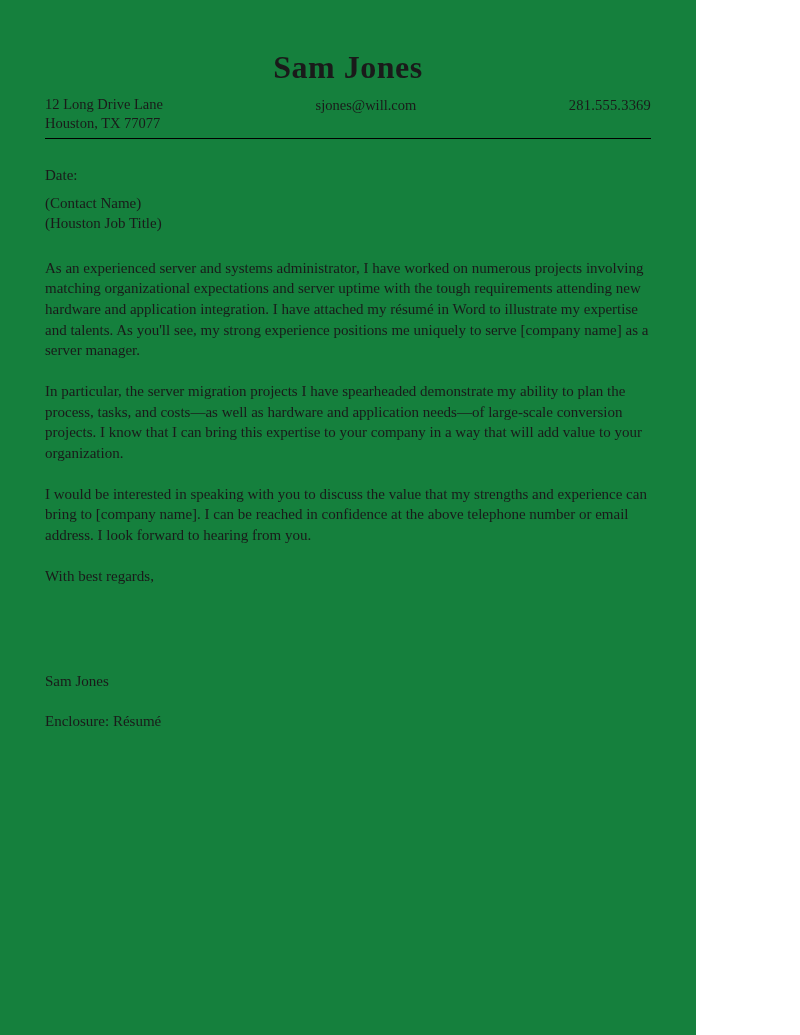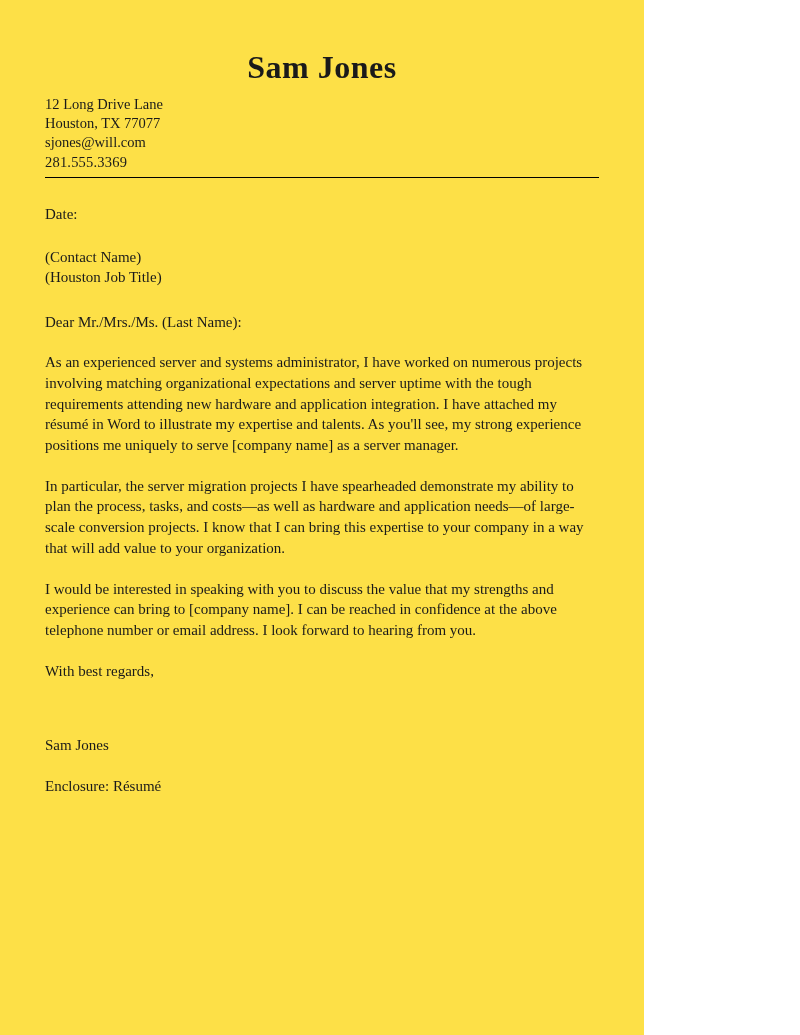--- a/index.html
+++ b/index.html
@@ -9,46 +9,45 @@
   }
   body {
     width: 800px;
     height: 1035px;
     font-family: "Liberation Serif", serif;
     color: #1a1a1a;
     position: relative;
     overflow: hidden;
   }
   .page {
-    width: 644px;
+    width: 696px;
     height: 1035px;
     box-sizing: border-box;
     padding: 40px 45px 0 45px;
-    background: #fde047;
+    background: #15803d;
   }
   .letterhead {
     padding-top: 10px;
   }
   .name-title {
     text-align: center;
     font-size: 32px;
     font-weight: bold;
     letter-spacing: 0.5px;
     line-height: 1.1;
     margin: 0 0 10px 0;
     font-family: "Liberation Serif", serif;
   }
   .contact-row {
     display: flex;
     align-items: flex-start;
     justify-content: space-between;
     font-size: 14.5px;
     line-height: 1.28;
     padding-bottom: 6px;
-    flex-direction: column;
   }
   .contact-address {
     flex: 0 0 auto;
     text-align: left;
     white-space: pre-line;
   }
   .contact-email {
     flex: 1 1 auto;
     text-align: center;
     padding-top: 1px;
@@ -63,37 +62,37 @@
     border: 0;
     border-top: 1.6px solid #000000;
     margin: 0 0 26px 0;
     width: 100%;
   }
   .body-block {
     font-size: 15px;
     line-height: 1.38;
   }
   .date-line {
-    margin-bottom: 23px;
+    margin-bottom: 8px;
   }
   .recipient {
     margin-bottom: 24px;
   }
   .recipient div {
     line-height: 1.32;
   }
   .salutation {
     margin-bottom: 20px;
   }
   .para {
     margin-bottom: 20px;
     text-align: left;
   }
   .closing {
-    margin-bottom: 54px;
+    margin-bottom: 84px;
   }
   .signature {
     margin-bottom: 20px;
   }
   .enclosure {
     margin-bottom: 18px;
   }
 </style>
 </head>
 <body>
@@ -115,21 +114,20 @@
 
   <div class="body-block">
 
     <div class="date-line">Date:</div>
 
     <div class="recipient">
       <div>(Contact Name)</div>
       <div>(Houston Job Title)</div>
     </div>
 
-    <div class="salutation">Dear Mr./Mrs./Ms. (Last Name):</div>
 
     <p class="para">As an experienced server and systems administrator, I have worked on numerous projects involving matching organizational expectations and server uptime with the tough requirements attending new hardware and application integration. I have attached my résumé in Word to illustrate my expertise and talents. As you'll see, my strong experience positions me uniquely to serve [company name] as a server manager.</p>
     <p class="para">In particular, the server migration projects I have spearheaded demonstrate my ability to plan the process, tasks, and costs—as well as hardware and application needs—of large-scale conversion projects. I know that I can bring this expertise to your company in a way that will add value to your organization.</p>
     <p class="para">I would be interested in speaking with you to discuss the value that my strengths and experience can bring to [company name]. I can be reached in confidence at the above telephone number or email address. I look forward to hearing from you.</p>
 
     <div class="closing">With best regards,</div>
 
     <div class="signature">Sam Jones</div>
 
     <div class="enclosure">Enclosure: Résumé</div>

